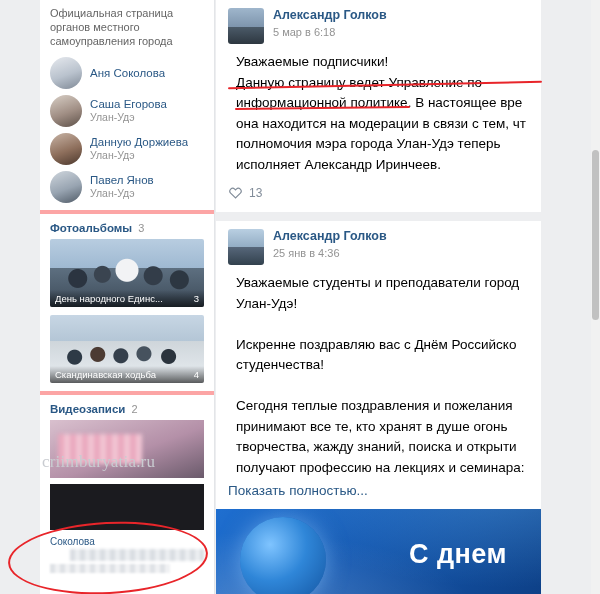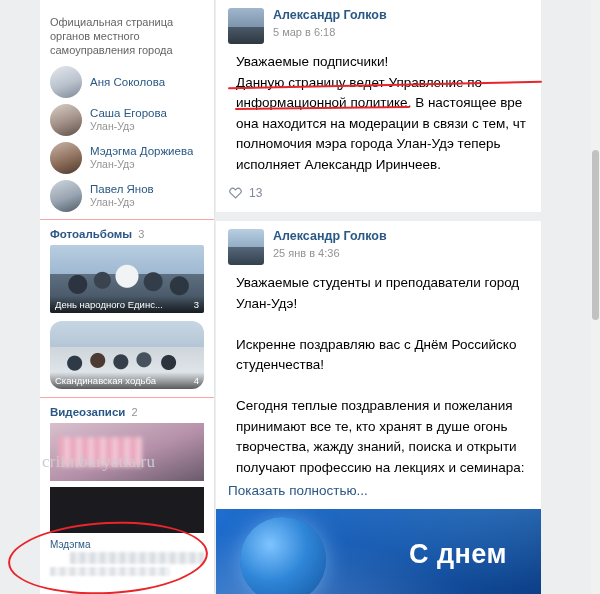--- a/index.html
+++ b/index.html
@@ -33,21 +33,21 @@
   .grp-title {
     font-size: 11.5px;
     font-weight: bold;
     color: #2a5885;
     line-height: 14px;
   }
   .grp-sub {
     font-size: 11px;
     color: #656565;
     line-height: 14px;
-    margin-top: 15px;
+    margin-top: 6px;
   }
   .friend-row {
     display: flex;
     align-items: center;
     padding: 3px 10px 3px 10px;
     gap: 8px;
   }
   .friend-ava {
     width: 32px; height: 32px;
     border-radius: 50%;
@@ -68,21 +68,21 @@
   .friend-city {
     font-size: 10.5px;
     color: #939393;
     line-height: 13px;
   }
   .sec-head {
     display: flex;
     align-items: baseline;
     gap: 6px;
     padding: 8px 10px 5px 10px;
-    border-top: 1px solid #fca5a5;
+    border-top: 4px solid #fca5a5;
     margin-top: 4px;
   }
   .sec-title {
     font-size: 11.5px;
     font-weight: bold;
     color: #2a5885;
   }
   .sec-count {
     font-size: 11px;
     color: #939393;
@@ -108,21 +108,20 @@
   .photo-card .cap .num { font-size: 9.5px; }
 
   .album1 {
     background:
       linear-gradient(180deg, #b8cde0 0%, #9fb9d2 42%, #5d6f80 43%, #3d4b59 100%);
   }
   .album1 .dots { position:absolute; inset:0; }
   .album2 {
     background:
       linear-gradient(180deg, #c7d6e4 0%, #b4c6d6 38%, #cfd6db 39%, #e9eef2 100%);
-    border-radius: 12px;
   }
   .videocard {
     position: relative;
     margin: 0 10px 6px 10px;
     height: 58px;
     background: linear-gradient(160deg,#d9c0ce 0%, #b490a8 55%, #6a5a6b 100%);
     overflow: hidden;
   }
   .video-blur {
     position: absolute;
@@ -335,21 +334,21 @@
       <div class="friend-ava" style="background:linear-gradient(160deg,#d8cfc6 0%,#a08e84 55%,#5d5048 100%)"></div>
       <div class="friend-meta">
         <div class="friend-name">Саша Егорова</div>
         <div class="friend-city">Улан-Удэ</div>
       </div>
     </div>
 
     <div class="friend-row">
       <div class="friend-ava" style="background:linear-gradient(160deg,#c8b4a6 0%,#8e6f5c 55%,#4b382d 100%)"></div>
       <div class="friend-meta">
-        <div class="friend-name">Мэдэгма Доржиева</div>
+        <div class="friend-name">Данную Доржиева</div>
         <div class="friend-city">Улан-Удэ</div>
       </div>
     </div>
 
     <div class="friend-row">
       <div class="friend-ava" style="background:linear-gradient(160deg,#cfd6dd 0%,#98a4b1 55%,#4f5a66 100%)"></div>
       <div class="friend-meta">
         <div class="friend-name">Павел Янов</div>
         <div class="friend-city">Улан-Удэ</div>
       </div>
@@ -389,21 +388,21 @@
     <div class="sec-head">
       <span class="sec-title">Видеозаписи</span>
       <span class="sec-count">2</span>
     </div>
 
     <div class="videocard">
       <div class="video-blur"></div>
     </div>
 
     <div class="video2"></div>
-    <div class="vid-label">Мэдэгма</div>
+    <div class="vid-label">Соколова</div>
     <div class="vid-blurline"></div>
     <div class="vid-blurline2"></div>
   </div>
 
   <div class="feed">
 
     <div class="post">
       <div class="post-head">
         <div class="post-ava"></div>
         <div>

